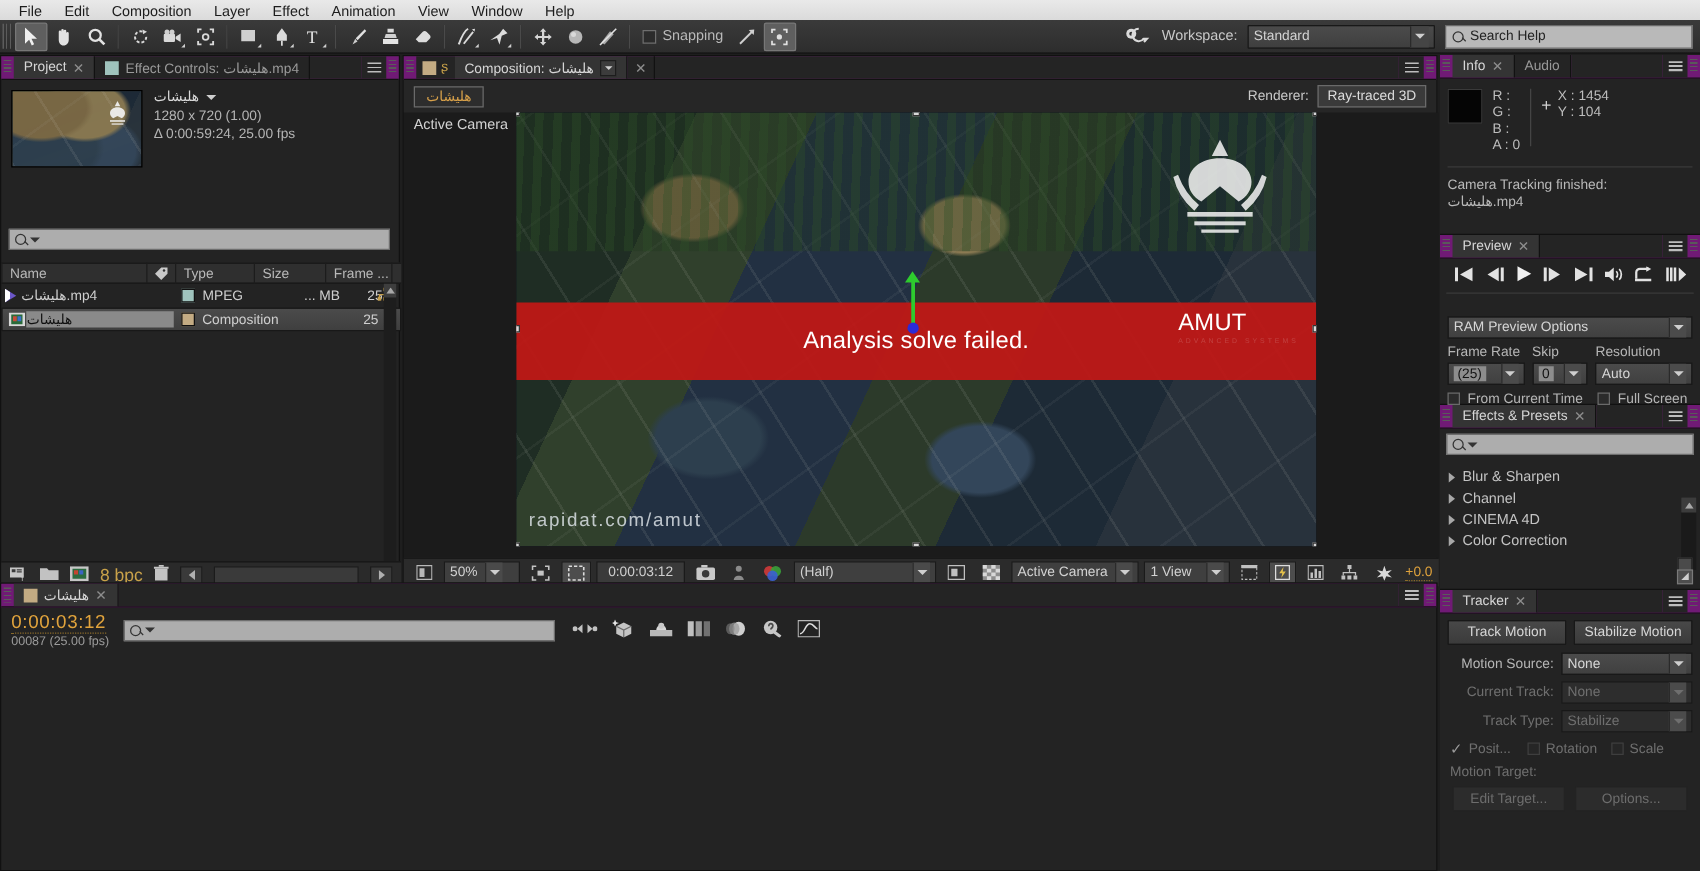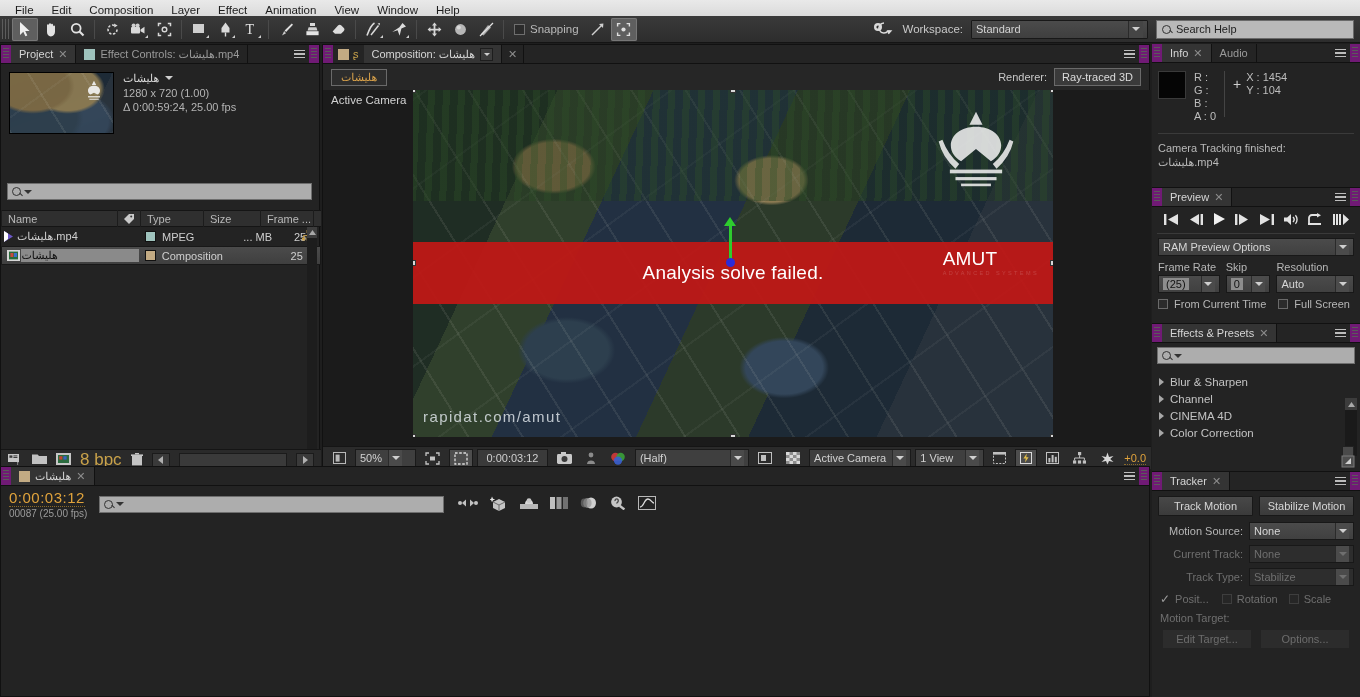--- a/index.html
+++ b/index.html
@@ -348,21 +348,21 @@
   <div id="wsarea">
     <span>
       <svg width="21" height="14" viewBox="0 0 21 14">
           <circle cx="5" cy="6" r="4" fill="#dadada"></circle>
           <circle cx="5" cy="6" r="1.6" fill="#2d2d2d"></circle>
           <path d="M11 2 a5 5 0 104 8 l2.6 0 -2.4 2.6" fill="none" stroke="#dadada" stroke-width="1.6"></path>
           <path d="M13.6 9.6 L17.6 9.6 L16 12.8Z" fill="#dadada"></path>
         </svg>
     </span>
     <span id="wslabel">Workspace:</span>
-    <div class="sel" style="width:177px">
+    <div class="sel" style="width:150px">
       <span>Standard</span>
       <span class="arrowbox">
           <i class="caretd"></i>
         </span>
     </div>
     <div id="searchhelp">
       <span class="magn"></span>
       <span>Search Help</span>
     </div>
   </div>
@@ -503,21 +503,21 @@
         </svg>
     </span>
     <span>
       <svg width="15" height="12" viewBox="0 0 15 12">
           <rect x="0" y="0" width="15" height="12" fill="#c6c6c6"></rect>
           <rect x="2" y="2" width="11" height="8" fill="#2b6b3f"></rect>
           <rect x="3.2" y="3.2" width="3.2" height="3.4" fill="#c4452f"></rect>
           <rect x="7.4" y="3.2" width="3.2" height="3.4" fill="#3a63c4"></rect>
         </svg>
     </span>
-    <span style="color:#c9a24a;font-size:17px">8 bpc</span>
+    <span style="color:#c9a24a;font-size:14px">8 bpc</span>
     <span>
       <svg width="12" height="13" viewBox="0 0 12 13">
           <rect x="1" y="3" width="10" height="9.4" fill="#c4c4c4"></rect>
           <rect x="0" y="1.4" width="12" height="1.6" fill="#c4c4c4"></rect>
           <rect x="4" y="0" width="4" height="1.4" fill="#c4c4c4"></rect>
         </svg>
     </span>
     <span style="width:18px;height:15px;background:#3a3a3a;border:1px solid #1b1b1b;display:flex;align-items:center;justify-content:center">
       <svg width="5" height="8" viewBox="0 0 5 8">
           <path d="M5 0 L0 4 L5 8Z" fill="#b0b0b0"></path>
@@ -930,21 +930,21 @@
               <rect x="1" y="1" width="2" height="11"></rect>
               <rect x="4" y="1" width="2" height="11"></rect>
               <rect x="7" y="1" width="2" height="11"></rect>
             </g>
             <path d="M11 1 L11 12 L17 6.5Z" fill="#e2e2e2"></path>
           </svg>
       </span>
     </div>
 
     <div style="border-top:1px solid #3a3a3a;margin:0 5px"></div>
-    <div class="selAE" style="margin:4px 6px 0 6px">
+    <div class="selAE" style="margin:18px 6px 0 6px">
       <span>RAM Preview Options</span>
       <span class="ar">
           <i class="caretd"></i>
         </span>
     </div>
 
     <div style="display:flex;align-items:flex-start;gap:6px;padding:5px 6px 0 6px">
       <div style="width:62px">
         <div class="lbl">Frame Rate</div>
         <div class="selAE" style="margin-top:2px">

